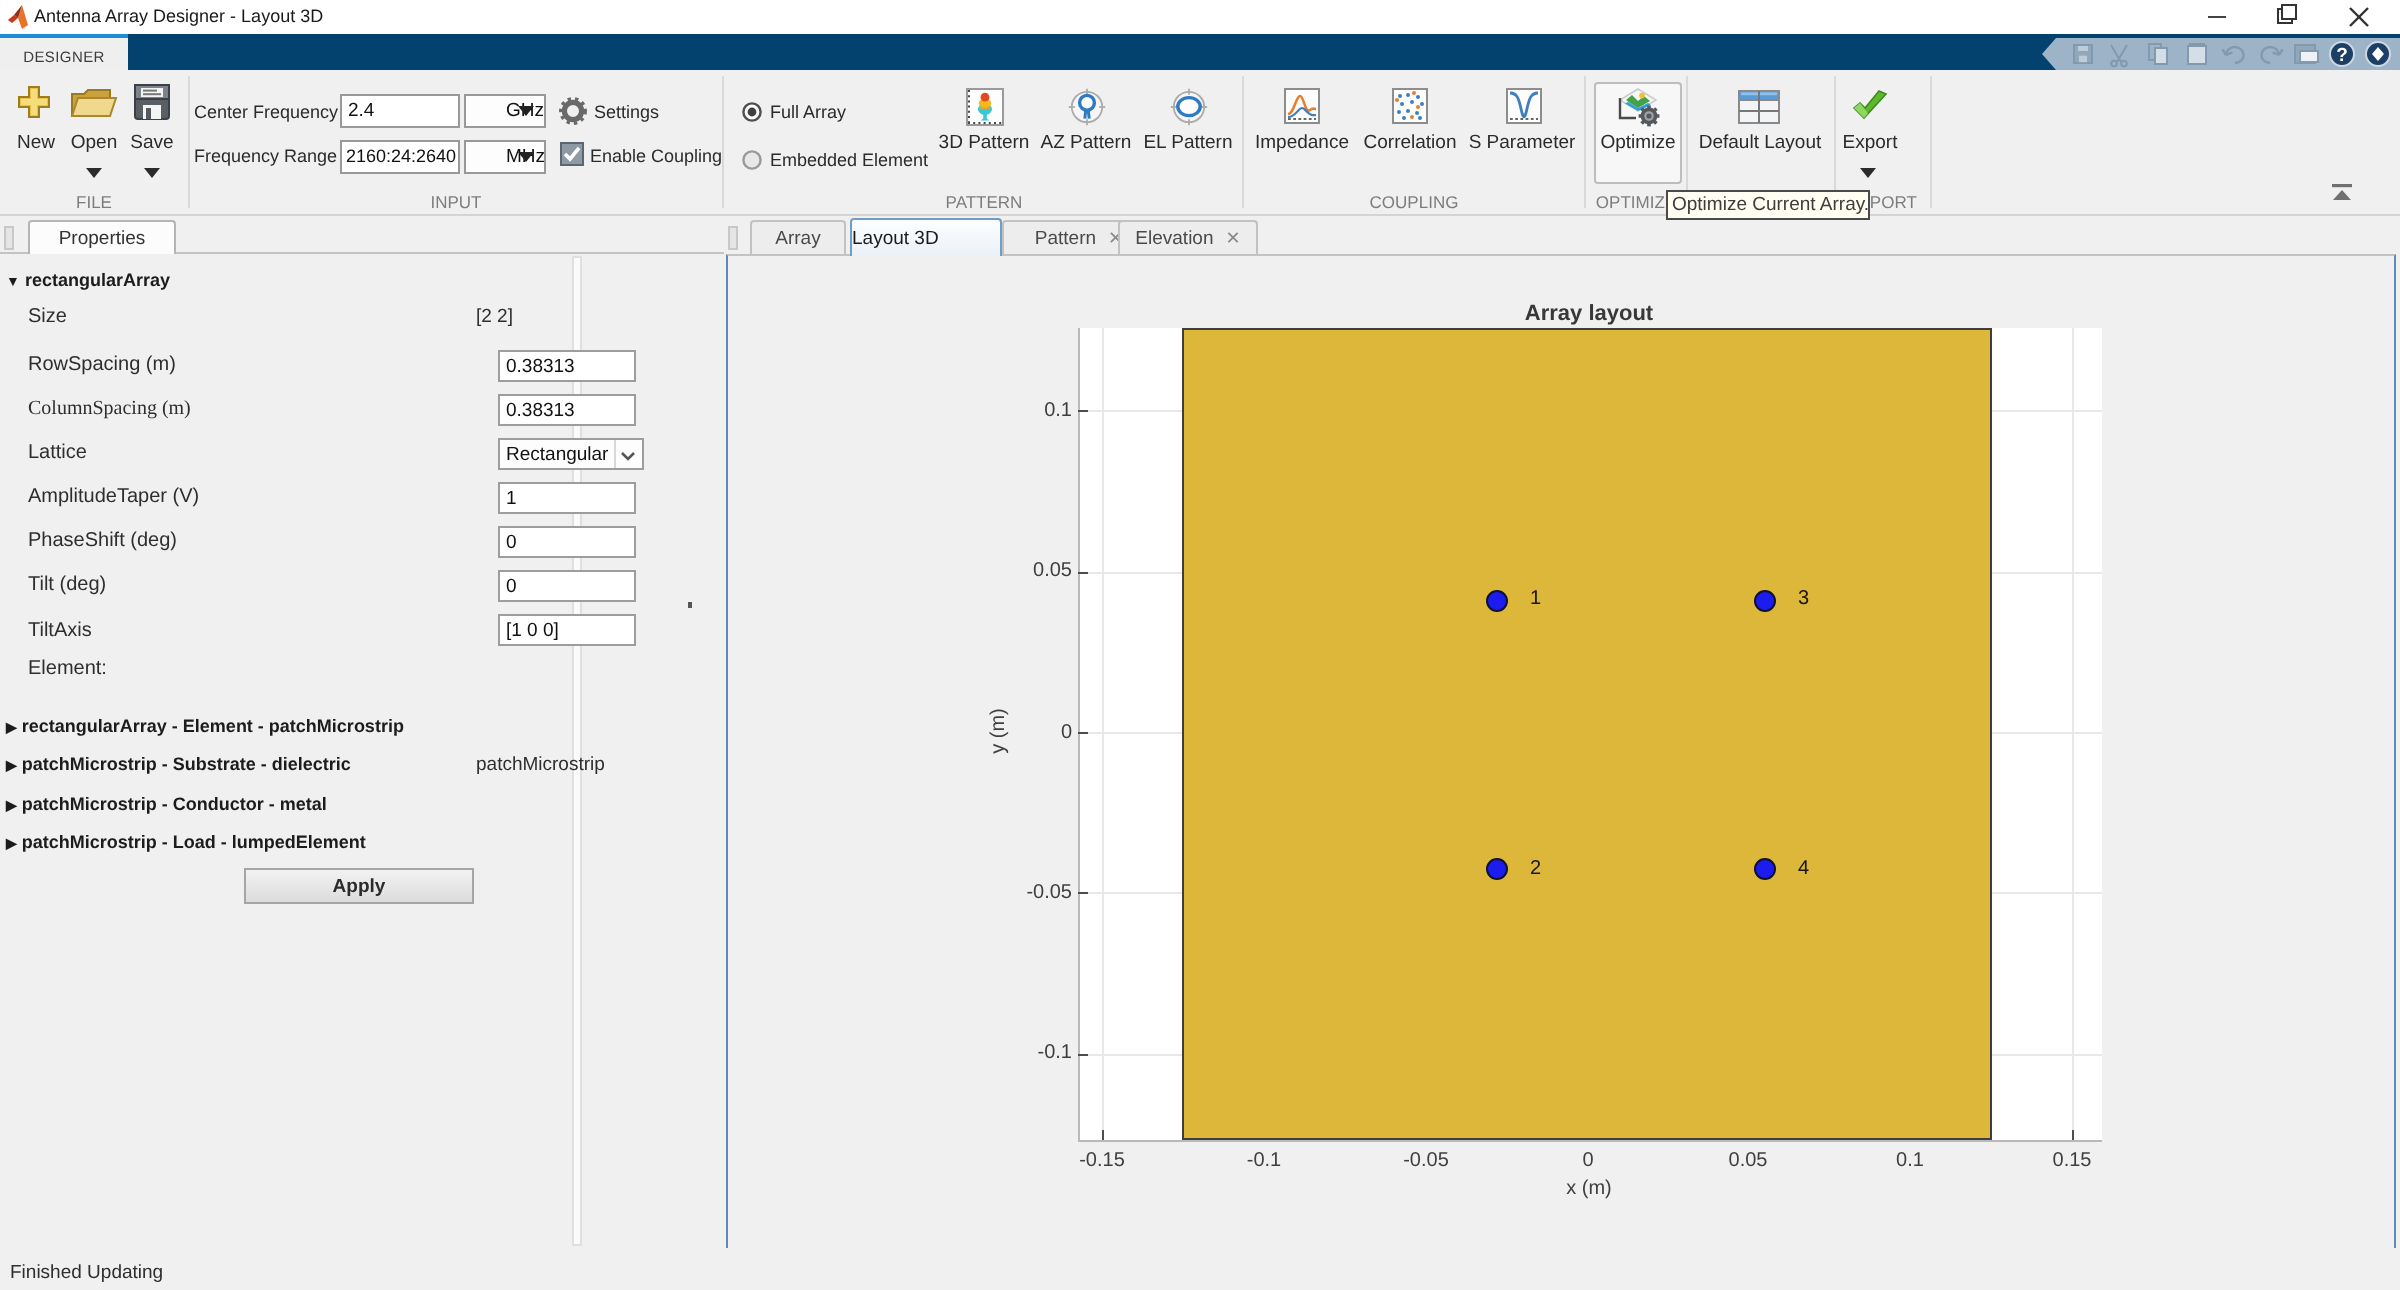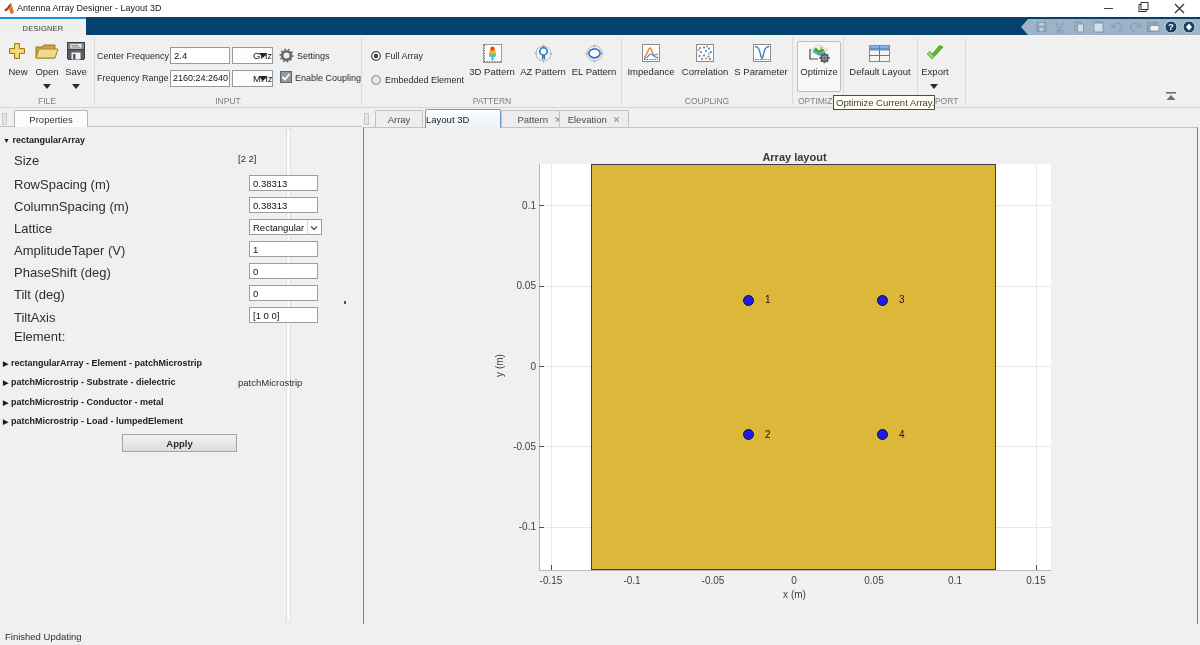--- a/index.html
+++ b/index.html
@@ -4,40 +4,40 @@
 <style>
 *{margin:0;padding:0;box-sizing:border-box;}
 html,body{width:1200px;height:645px;overflow:hidden;}
 body{font-family:"Liberation Sans",sans-serif;background:#f0f0f0;position:relative;}
 .abs{position:absolute;}
 
 #titlebar{left:0;top:0;width:1200px;height:17px;background:#ffffff;}
 #title-text{left:17px;top:3px;font-size:9px;color:#1a1a1a;}
 
 #bluebar{left:0;top:17px;width:1200px;height:18px;background:#03426f;}
-#designer-tab{left:0;top:17px;width:86px;height:18px;background:#efefef;border-top:2px solid #1d8fd1;}
+#designer-tab{left:0;top:17px;width:64px;height:18px;background:#efefef;border-top:2px solid #1d8fd1;}
 #designer-tab span{position:absolute;left:0;right:0;top:5px;text-align:center;font-size:7.5px;letter-spacing:.2px;color:#3c3c3c;}
 #qat{right:0;top:19px;width:172px;height:16px;background:#9db3c8;}
 #qat-notch{right:172px;top:19px;width:0;height:0;border-top:8px solid transparent;border-bottom:8px solid transparent;border-right:7px solid #9db3c8;}
 
 #toolstrip{left:0;top:35px;width:1200px;height:73px;background:#f0f0f0;border-bottom:1px solid #d4d4d4;}
 .sep{position:absolute;top:3px;width:1px;height:66px;background:#d9d9d9;}
 .seclabel{position:absolute;top:61px;font-size:8.5px;color:#7d7d7d;text-align:center;}
 .tlabel{position:absolute;top:31px;font-size:9.5px;color:#2b2b2b;text-align:center;white-space:nowrap;}
 .drop{position:absolute;width:0;height:0;border-left:4px solid transparent;border-right:4px solid transparent;border-top:5px solid #2b2b2b;}
 .tbox{position:absolute;background:#fff;border:1px solid #999;font-size:9.5px;color:#111;padding:2px 0 0 3px;}
 .combo{position:absolute;background:#fdfdfd;border:1px solid #999;font-size:9.5px;color:#111;padding:2px 0 0 20px;}
 .combo .cv{position:absolute;right:5px;top:5px;width:0;height:0;border-left:4px solid transparent;border-right:4px solid transparent;border-top:5px solid #222;}
 .ilabel{position:absolute;font-size:9px;color:#2b2b2b;}
 
 #leftpanel{left:0;top:108px;width:293px;height:517px;background:#f0f0f0;border-bottom:1px solid #c9c9c9;}
 #lp-tabrow{position:absolute;left:0;top:0;width:362px;height:19px;border-bottom:1px solid #c3c3c3;}
 #prop-tab{position:absolute;left:14px;top:2px;width:74px;height:17px;background:#fcfcfc;border:1px solid #b5b5b5;border-bottom:none;border-radius:2px 2px 0 0;z-index:2;}
 #prop-tab span{position:absolute;left:0;right:0;top:3px;text-align:center;font-size:9.5px;color:#333;}
-.plabel{position:absolute;left:14px;font-size:13px;color:#2e2e2e;white-space:nowrap;}
+.plabel{position:absolute;left:14px;font-size:10px;color:#2e2e2e;white-space:nowrap;}
 .pvalue{position:absolute;left:238px;font-size:9.5px;color:#2e2e2e;white-space:nowrap;}
 .ptbox{position:absolute;left:249px;width:69px;height:16px;background:#fff;border:1px solid #9d9d9d;font-size:9.5px;color:#111;padding:2px 0 0 3px;}
 .phdr{position:absolute;left:3px;font-size:9px;font-weight:bold;color:#1c1c1c;white-space:nowrap;}
 #scrollstrip{position:absolute;right:2px;top:20px;width:5px;height:495px;background:#fbfbfb;border:1px solid #e0e0e0;}
 #rightpanel{left:362px;top:108px;width:838px;height:516px;background:#f0f0f0;}
 #rp-border{position:absolute;left:1px;top:19px;width:835px;height:498px;border:1px solid #5e8ab8;border-top:1px solid #c3c3c3;background:#f0f0f0;}
 .dtab{position:absolute;top:2px;height:17px;background:#ededed;border:1px solid #c2c2c2;border-bottom:none;border-radius:2px 2px 0 0;font-size:9.5px;color:#4a4a4a;text-align:center;padding-top:3px;}
 #dtab-sel{position:absolute;top:1px;height:19px;background:linear-gradient(#fdfeff,#eaf1f8);border:1px solid #6f9dc6;border-bottom:none;border-radius:2px 2px 0 0;font-size:9.5px;color:#1c1c1c;text-align:left;padding-top:4px;z-index:3;}
 .tabx{color:#8a8a8a;font-size:9px;margin-left:6px;}
 
@@ -295,21 +295,21 @@
   <div id="prop-tab">
       <span>Properties</span>
     </div>
   <div id="scrollstrip"></div>
   <div class="abs" style="left:2px;top:5px;width:5px;height:12px;background:#e5e5e5;border:1px solid #c8c8c8;"></div>
   <div class="phdr" style="top:27px;"><span style="font-size:7px;">▼</span> rectangularArray</div>
   <div class="plabel" style="top:45px;">Size</div>
     <div class="pvalue" style="top:45px;">[2 2]</div>
   <div class="plabel" style="top:68.5px;">RowSpacing (m)</div>
     <div class="ptbox" style="top:66.5px;">0.38313</div>
-  <div class="plabel" style="top:90.5px;">ColumnSpacing (m)</div>
+  <div class="plabel" style="top:90.5px;font-family:Liberation Serif, serif;">ColumnSpacing (m)</div>
     <div class="ptbox" style="top:88.5px;">0.38313</div>
   <div class="plabel" style="top:112.5px;">Lattice</div>
   <div class="ptbox" style="top:110.5px;width:73px;background:#fdfdfd;">Rectangular<svg class="abs" style="right:3px;top:4px" width="8" height="8" viewBox="0 0 8 8">
         <path d="M1 2.5 L4 5.5 L7 2.5" fill="none" stroke="#555" stroke-width="1.3"></path>
       </svg><span class="abs" style="right:13px;top:0;width:1px;height:14px;background:#d8d8d8;"></span></div>
   <div class="plabel" style="top:134.5px;">AmplitudeTaper (V)</div>
     <div class="ptbox" style="top:132.5px;">1</div>
   <div class="plabel" style="top:157px;">PhaseShift (deg)</div>
     <div class="ptbox" style="top:154.5px;">0</div>
   <div class="plabel" style="top:179px;">Tilt (deg)</div>

